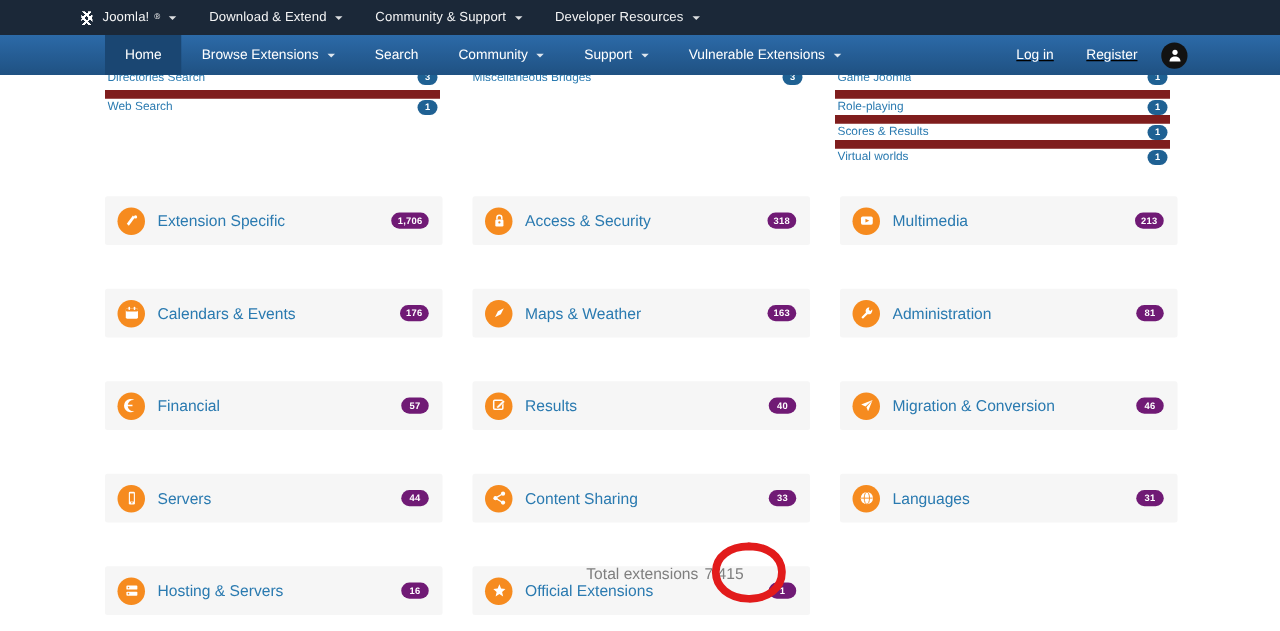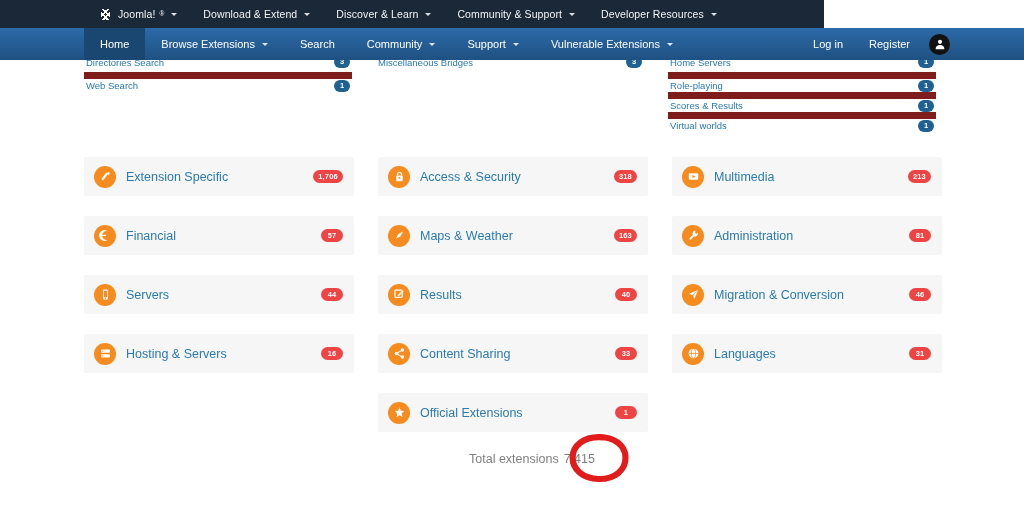--- a/index.html
+++ b/index.html
@@ -18,26 +18,26 @@
     width: 1024px;
     height: 505px;
     background: #ffffff;
     overflow: hidden;
   }
 
   
   .topbar {
     position: absolute;
     top: 0; left: 0;
-    width: 824px;
+    width: 1024px;
     height: 28px;
     background: #1b2838;
     display: flex;
     align-items: center;
-    padding-left: 100px;
+    padding-left: 64px;
     z-index: 30;
   }
   .topbar-item {
     display: flex;
     align-items: center;
     gap: 4px;
     color: #ffffff;
     font-size: 10.5px;
     letter-spacing: 0.1px;
     padding: 0 13px;
@@ -99,20 +99,21 @@
     cursor: pointer;
     height: 32px;
   }
   .nav-item.active { background: #1a4672; }
   .nav-right {
     margin-left: auto;
     display: flex;
     align-items: center;
     gap: 0px;
     padding-right: 74px;
+    text-decoration: underline;
   }
   .nav-link {
     color: #ffffff;
     font-size: 11px;
     padding: 0 13px;
     white-space: nowrap;
     cursor: pointer;
     line-height: 32px;
   }
   .avatar-badge {
@@ -187,21 +188,21 @@
     left: 84px;
     width: 858px;
     display: flex;
     gap: 24px;
   }
   .card-col {
     width: 270px;
     flex: 0 0 270px;
     display: flex;
     flex-direction: column;
-    gap: 20px;
+    gap: 35px;
   }
   .cat-card {
     background: #f6f6f6;
     height: 39px;
     border-radius: 2px;
     display: flex;
     align-items: center;
     padding: 0 11px 0 10px;
     cursor: pointer;
   }
@@ -218,21 +219,21 @@
   .cat-icon svg { display: block; }
   .cat-label {
     color: #2a7ab0;
     font-size: 12.5px;
     white-space: nowrap;
     overflow: hidden;
     text-overflow: ellipsis;
     flex: 1 1 auto;
   }
   .cat-badge {
-    background: #ef4444;
+    background: #701a75;
     color: #ffffff;
     font-size: 7.5px;
     font-weight: bold;
     border-radius: 9px;
     min-width: 22px;
     height: 13px;
     line-height: 13px;
     text-align: center;
     padding: 0 5px;
     flex: 0 0 auto;
@@ -275,24 +276,20 @@
       <span class="joomla-logo"></span>
       <span class="tb-label">Joomla!</span>
       <span class="sup-r">®</span>
       <span class="caret-down"></span>
     </div>
     <div class="topbar-item">
       <span class="tb-label">Download &amp; Extend</span>
       <span class="caret-down"></span>
     </div>
     <div class="topbar-item">
-      <span class="tb-label">Discover &amp; Learn</span>
-      <span class="caret-down"></span>
-    </div>
-    <div class="topbar-item">
       <span class="tb-label">Community &amp; Support</span>
       <span class="caret-down"></span>
     </div>
     <div class="topbar-item">
       <span class="tb-label">Developer Resources</span>
       <span class="caret-down"></span>
     </div>
   </div>
 
   <div class="navbar">
@@ -348,21 +345,21 @@
 
       <div class="sublist-col">
         <div class="sub-row">
           <span class="sub-label">Miscellaneous Bridges</span>
           <span class="sub-badge">3</span>
         </div>
       </div>
 
       <div class="sublist-col">
         <div class="sub-row">
-          <span class="sub-label">Home Servers</span>
+          <span class="sub-label">Game Joomla</span>
           <span class="sub-badge">1</span>
         </div>
         <div class="sub-row">
           <span class="sub-label">Role-playing</span>
           <span class="sub-badge">1</span>
         </div>
         <div class="sub-row">
           <span class="sub-label">Scores &amp; Results</span>
           <span class="sub-badge">1</span>
         </div>
@@ -378,20 +375,32 @@
       <div class="card-col">
         <div class="cat-card">
           <span class="cat-icon">
             <svg width="13" height="13" viewBox="0 0 16 16">
                 <path d="M3 11 L9 3 L11 5 L5 13 Z" fill="#fff"></path>
                 <circle cx="11.6" cy="4.4" r="1.6" fill="#fff"></circle>
               </svg>
           </span>
           <span class="cat-label">Extension Specific</span>
           <span class="cat-badge">1,706</span>
+        </div>
+        <div class="cat-card">
+          <span class="cat-icon">
+            <svg width="13" height="13" viewBox="0 0 16 16">
+                <rect x="2" y="3.5" width="12" height="10" rx="1.4" fill="#fff"></rect>
+                <rect x="2" y="3.5" width="12" height="3" rx="1.4" fill="#f68b1f"></rect>
+                <rect x="4.6" y="1.8" width="1.6" height="3" rx="0.7" fill="#fff"></rect>
+                <rect x="9.8" y="1.8" width="1.6" height="3" rx="0.7" fill="#fff"></rect>
+              </svg>
+          </span>
+          <span class="cat-label">Calendars &amp; Events</span>
+          <span class="cat-badge">176</span>
         </div>
         <div class="cat-card">
           <span class="cat-icon">
             <svg width="13" height="13" viewBox="0 0 16 16">
                 <path d="M10.5 2.5 A5.6 5.6 0 1 0 10.5 13.5 A6.6 6.6 0 1 1 10.5 2.5 Z" fill="#fff"></path>
                 <rect x="2.6" y="7.1" width="6" height="1.5" fill="#fff"></rect>
               </svg>
           </span>
           <span class="cat-label">Financial</span>
           <span class="cat-badge">57</span>

